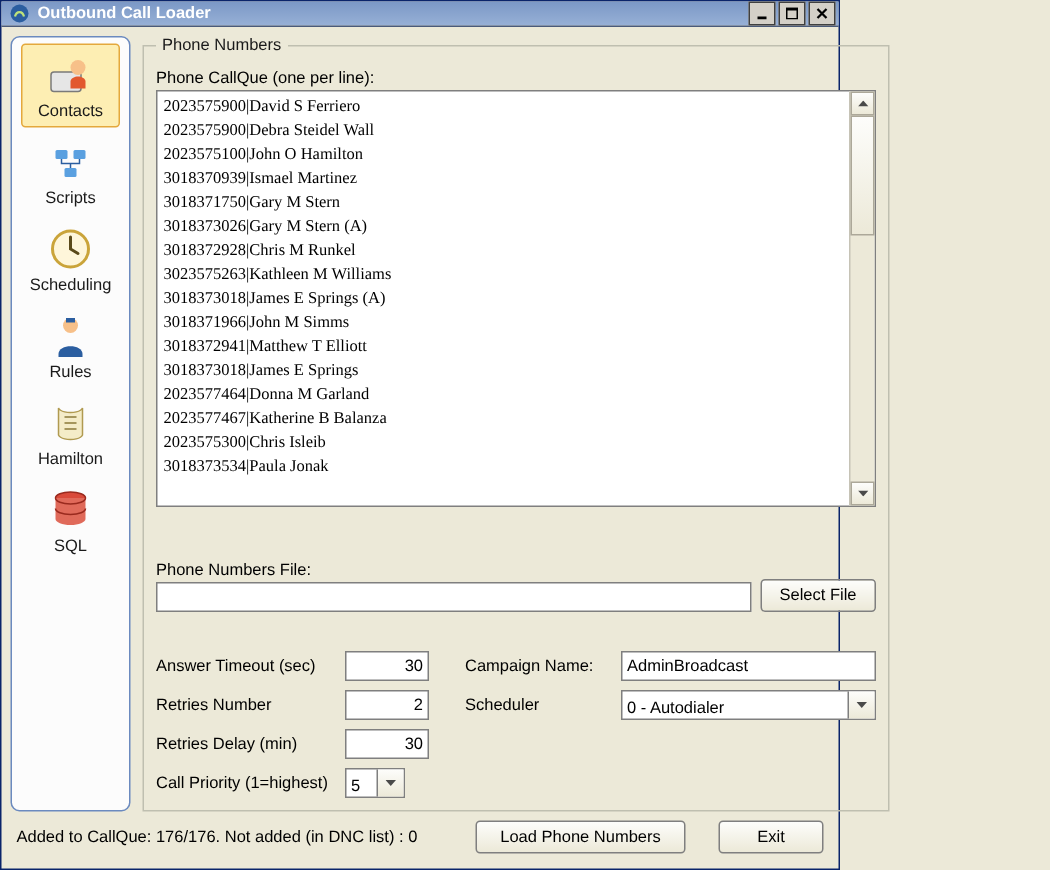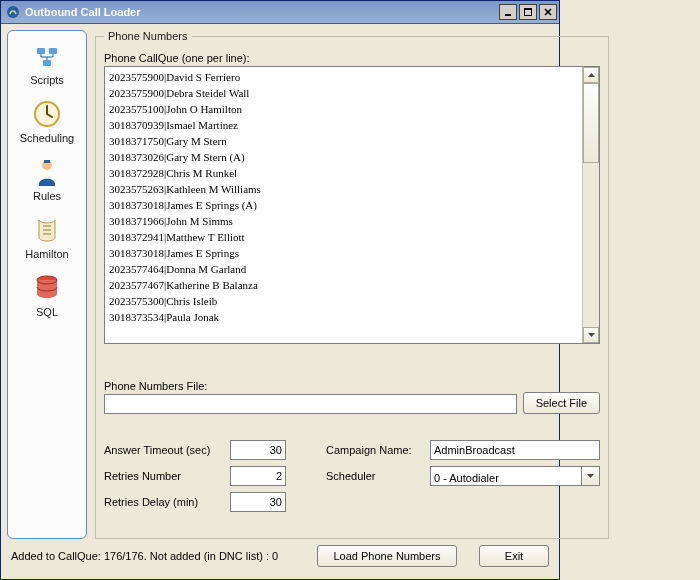--- a/index.html
+++ b/index.html
@@ -23,21 +23,21 @@
 .listwrap{position:relative;flex:0 0 278px;border:1px solid #7f7f7f;background:#fff;box-sizing:border-box;display:flex}
 .listbox{flex:1;overflow:hidden;padding:2px 4px;font-family:Liberation Serif, serif;font-size:11px;line-height:16px;white-space:pre}
 .scrollv{width:16px;background:#ece9d8;border-left:1px solid #c6c3b6;display:flex;flex-direction:column}
 .sbtn{height:16px;background:linear-gradient(#fdfdfb,#ece9d8);border:1px solid #aca899;box-sizing:border-box;display:flex;align-items:center;justify-content:center}
 .sthumb{flex:0 0 80px;background:linear-gradient(#fdfdfb,#ece9d8);border:1px solid #aca899;box-sizing:border-box;margin:0}
 .strack{flex:1}
 .file-row{display:flex;gap:6px;align-items:flex-end;margin-top:36px}
 .file-col{flex:1;display:flex;flex-direction:column}
 input[type=text].box, .combo{height:20px;border:1px solid #7f7f7f;background:#fff;box-sizing:border-box;padding:1px 3px;font:inherit}
 button.btn{height:22px;border:1px solid #7f7f7f;background:linear-gradient(#fdfdfb,#ece9d8);font:inherit;padding:0 12px;border-radius:3px;cursor:default}
-.settings{margin-top:26px;display:flex;gap:40px}
+.settings{margin-top:26px;display:flex;gap:24px}
 .settings .col{display:flex;flex-direction:column;gap:6px}
 .settings .row{display:flex;align-items:center;gap:8px}
 .settings .row .lab{width:118px}
 .settings .row input.box{width:56px;text-align:right}
 .settings .rcol .row .lab{width:96px}
 .settings .rcol .row input.box{width:170px;text-align:left}
 .combo{display:flex;align-items:flex-end;width:170px;position:relative;padding-right:18px}
 .combo .arrow{position:absolute;right:0;top:0;width:17px;height:18px;border-left:1px solid #7f7f7f;background:linear-gradient(#fdfdfb,#ece9d8);display:flex;align-items:center;justify-content:center}
 .combo.small{width:40px}
 .footer{height:30px;display:flex;align-items:center;padding:2px 4px;gap:22px}
@@ -74,20 +74,30 @@
             <path d="M1 1L7 7M7 1L1 7" stroke="#000" stroke-width="1.5"></path>
           </svg>
         </div>
     </div>
   </div>
 
   <div class="body">
     <div class="main-row">
 
       <div class="sidebar">
+        <div class="side-item sel">
+          <span class="icon">
+            <svg width="32" height="32" viewBox="0 0 32 32">
+                <rect x="3" y="14" width="20" height="13" rx="2" fill="#e6e6e6" stroke="#7a7a7a"></rect>
+                <circle cx="21" cy="11" r="5" fill="#f7c089"></circle>
+                <path d="M16 20c1-4 9-4 10 0v5h-10z" fill="#e2582e"></path>
+              </svg>
+          </span>
+          <span class="lbl">Contacts</span>
+        </div>
         <div class="side-item">
           <span class="icon">
             <svg width="32" height="32" viewBox="0 0 32 32">
                 <rect x="6" y="8" width="8" height="6" fill="#5aa0e0" rx="1"></rect>
                 <rect x="18" y="8" width="8" height="6" fill="#5aa0e0" rx="1"></rect>
                 <rect x="12" y="20" width="8" height="6" fill="#5aa0e0" rx="1"></rect>
                 <path d="M10 14v3h12v-3M16 17v3" stroke="#2b5ea0" fill="none"></path>
               </svg>
           </span>
           <span class="lbl">Scripts</span>
@@ -186,20 +196,31 @@
                 <input type="text" class="box" value="30" style="">
               </div>
               <div class="row">
                 <span class="lab">Retries Number</span>
                 <input type="text" class="box" value="2" style="">
               </div>
               <div class="row">
                 <span class="lab">Retries Delay (min)</span>
                 <input type="text" class="box" value="30" style="">
               </div>
+              <div class="row">
+                <span class="lab">Call Priority (1=highest)</span>
+                <div class="combo small">
+                  <span>5</span>
+                  <span class="arrow">
+                      <svg width="7" height="4">
+                        <path d="M0 0L3.5 4L7 0z" fill="#4a4a4a"></path>
+                      </svg>
+                    </span>
+                </div>
+              </div>
             </div>
             <div class="col rcol">
               <div class="row">
                 <span class="lab">Campaign Name:</span>
                 <input type="text" class="box" value="AdminBroadcast" style="">
               </div>
               <div class="row">
                 <span class="lab">Scheduler</span>
                 <div class="combo">
                   <span>0 - Autodialer</span>

